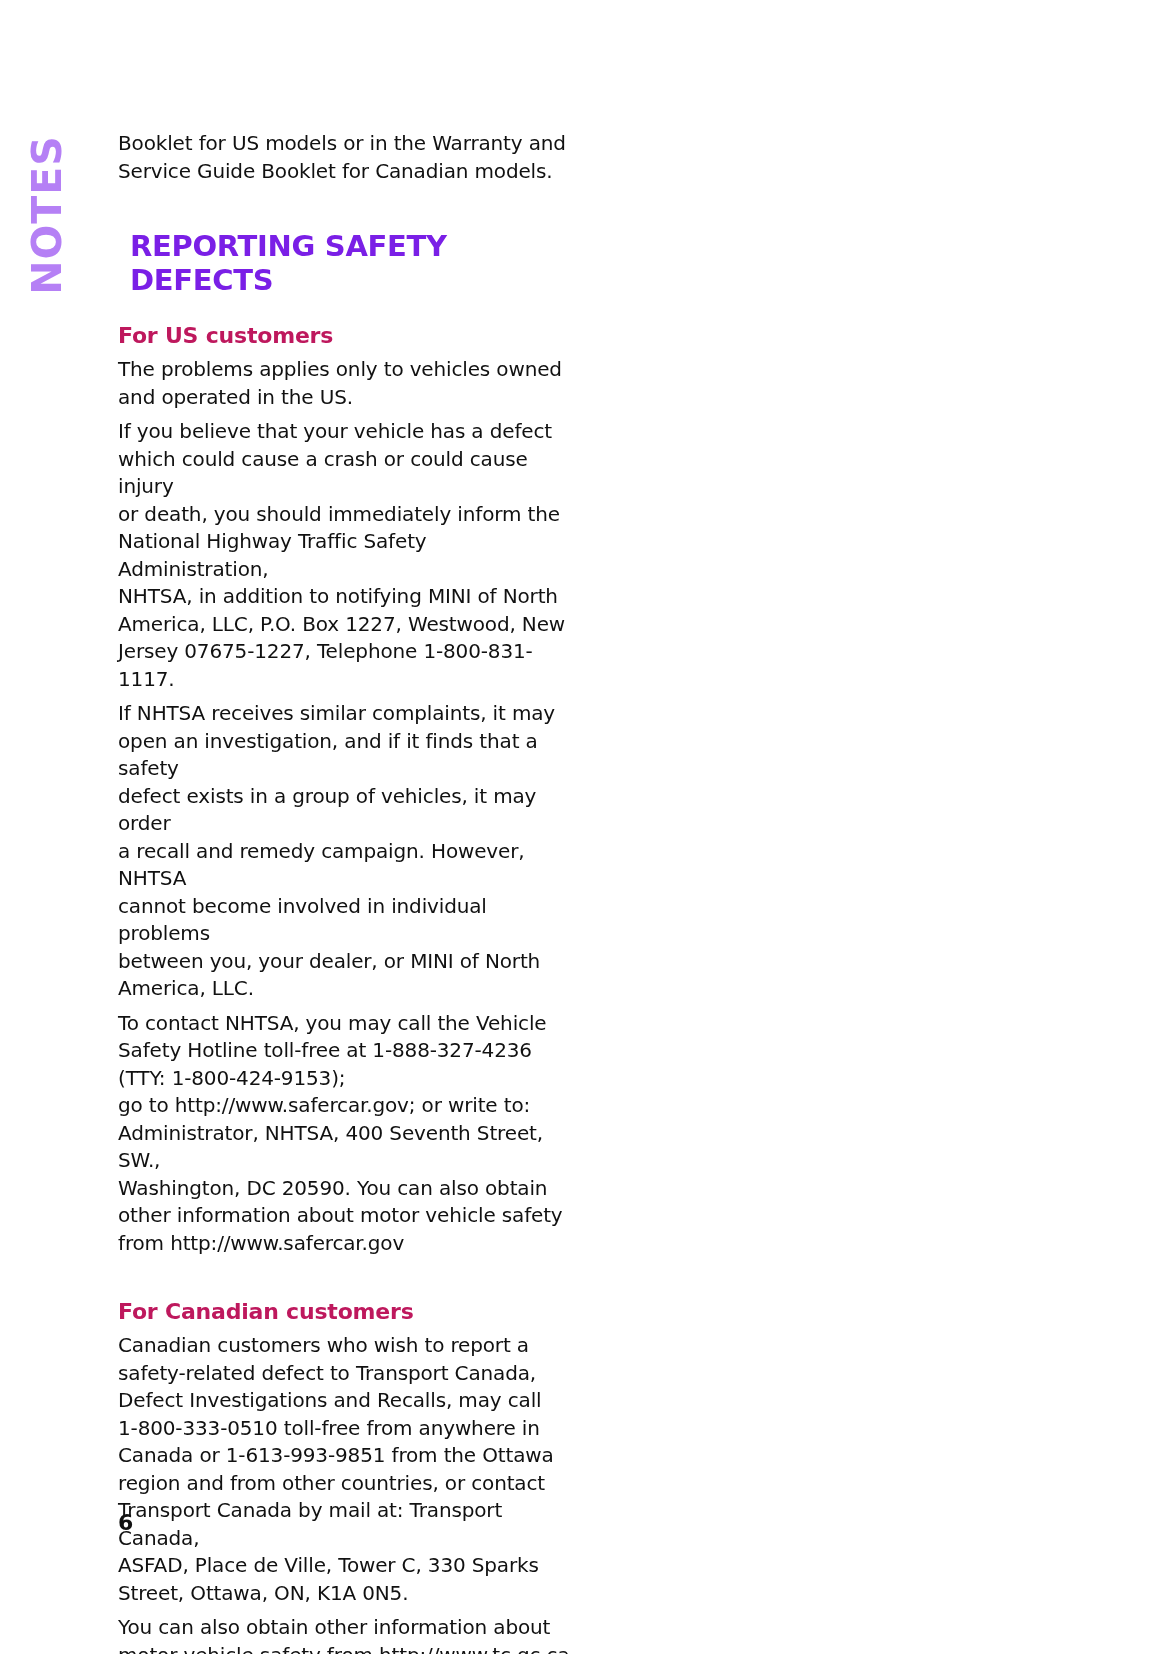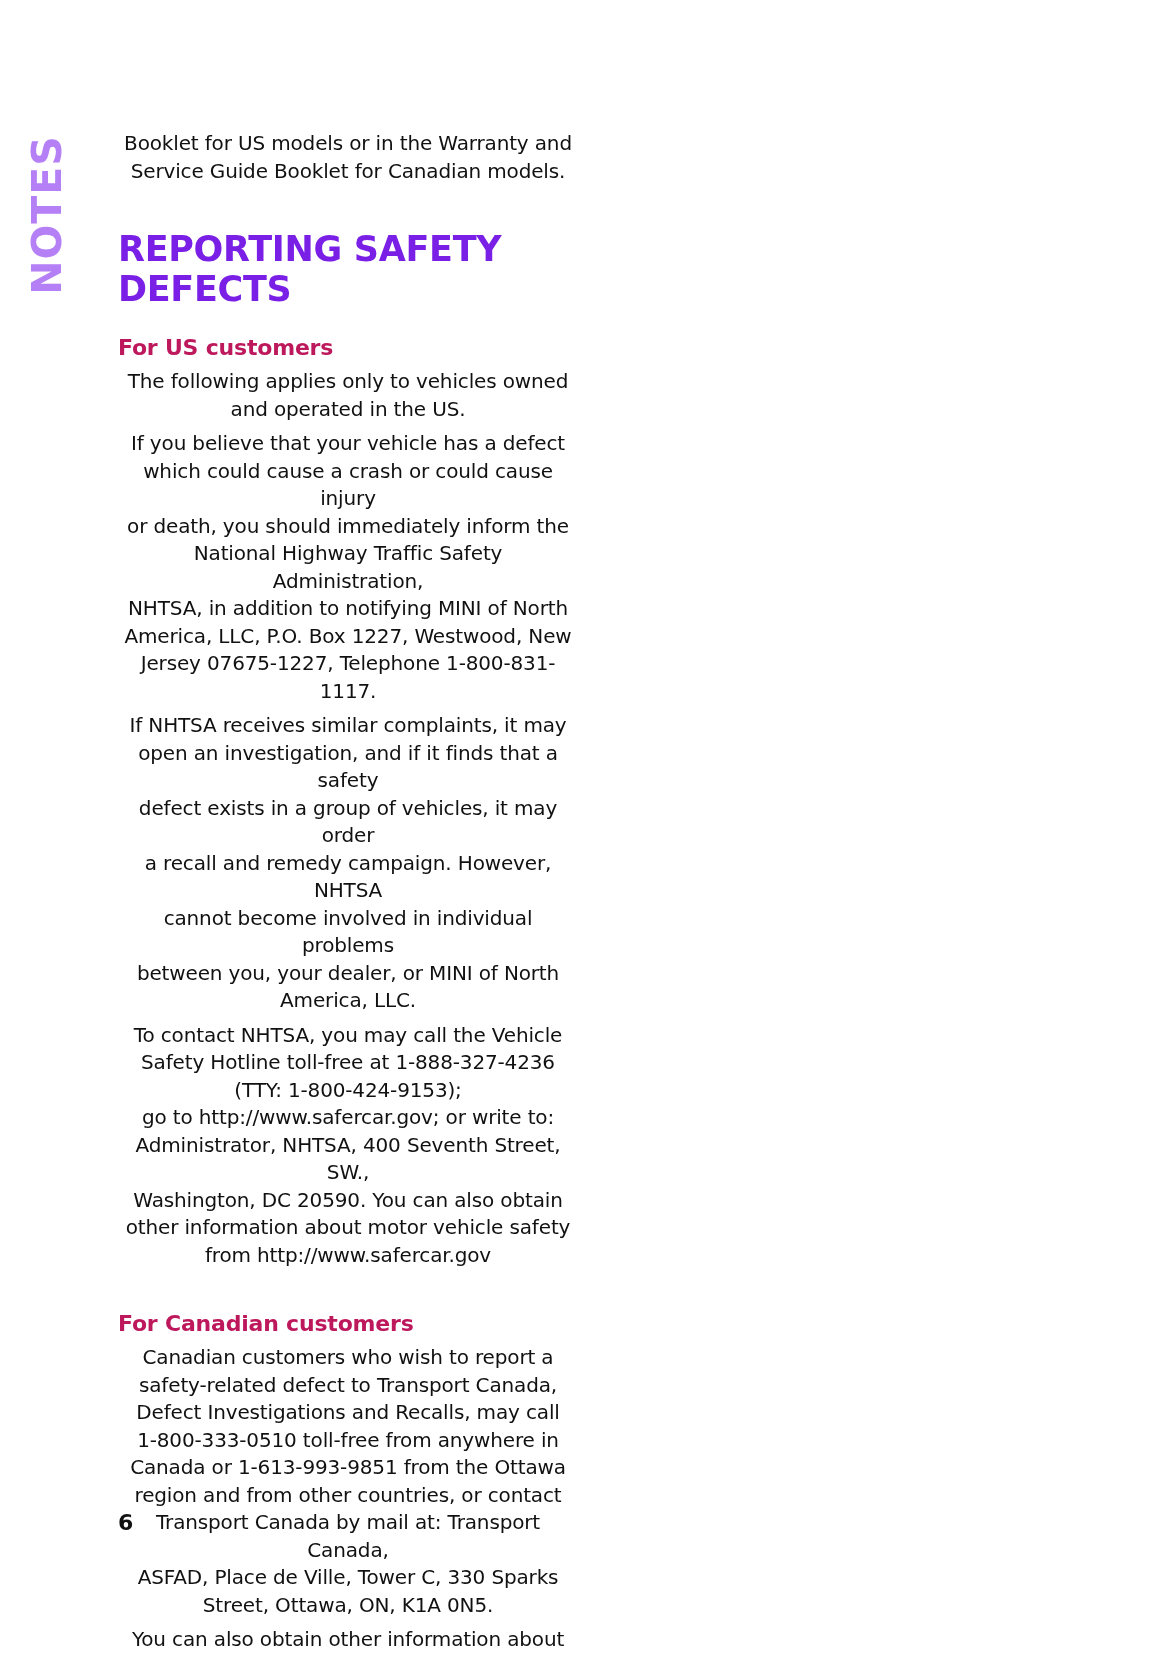--- a/index.html
+++ b/index.html
@@ -4,41 +4,41 @@
 <style>
   html, body { margin:0; padding:0; background:#ffffff; }
   body { width:1166px; height:1654px; position:relative; overflow:hidden;
          font-family:"DejaVu Sans", sans-serif; color:#111111; }
   .side-tab { position:absolute; left:22px; top:140px; width:50px; height:150px; }
   .side-tab span { position:absolute; left:50%; top:50%;
          transform:translate(-50%,-50%) rotate(-90deg); transform-origin:center;
          font-family:"DejaVu Sans", sans-serif; font-weight:bold; font-size:41px;
          color:#b580f5; letter-spacing:1px; white-space:nowrap; }
   .content { position:absolute; left:118px; top:130px; width:460px; }
-  .para { font-size:20px; line-height:27.5px; margin:0 0 7px 0; letter-spacing:-0.15px; white-space:pre-line;text-align:center; }
-  h1.section { color:#7a1fe6; font-size:35px; font-weight:bold; margin:44px 0 26px 0; letter-spacing:-0.3px; }
+  .para { font-size:20px; line-height:27.5px; margin:0 0 7px 0; letter-spacing:-0.15px; white-space:pre-line; }
+  h1.section { color:#7a1fe6; font-size:29px; font-weight:bold; margin:44px 0 26px 12px; letter-spacing:-0.3px; }
   h2.sub { color:#be185d; font-size:22px; font-weight:bold; margin:0 0 8px 0; letter-spacing:-0.2px; }
   h2.sub.second { margin-top:42px; }
   .page-num { position:absolute; left:118px; top:1510px; font-size:22px; font-weight:bold; color:#111; }
 </style>
 </head>
 <body>
 
 <div class="side-tab">
   <span>NOTES</span>
 </div>
 
 <div class="content">
   <p class="para">Booklet for US models or in the Warranty and
 Service Guide Booklet for Canadian models.</p>
 
   <h1 class="section">REPORTING SAFETY DEFECTS</h1>
 
   <h2 class="sub">For US customers</h2>
-  <p class="para">The following applies only to vehicles owned
+  <p class="para">The problems applies only to vehicles owned
 and operated in the US.</p>
   <p class="para">If you believe that your vehicle has a defect
 which could cause a crash or could cause injury
 or death, you should immediately inform the
 National Highway Traffic Safety Administration,
 NHTSA, in addition to notifying MINI of North
 America, LLC, P.O. Box 1227, Westwood, New
 Jersey 07675-1227, Telephone 1-800-831-
 1117.</p>
   <p class="para">If NHTSA receives similar complaints, it may

